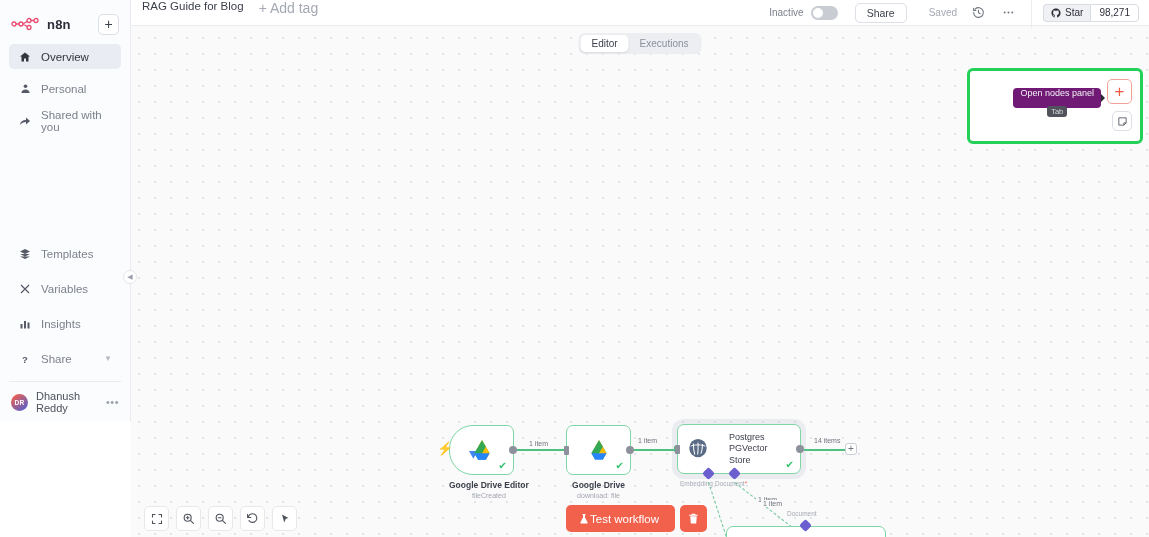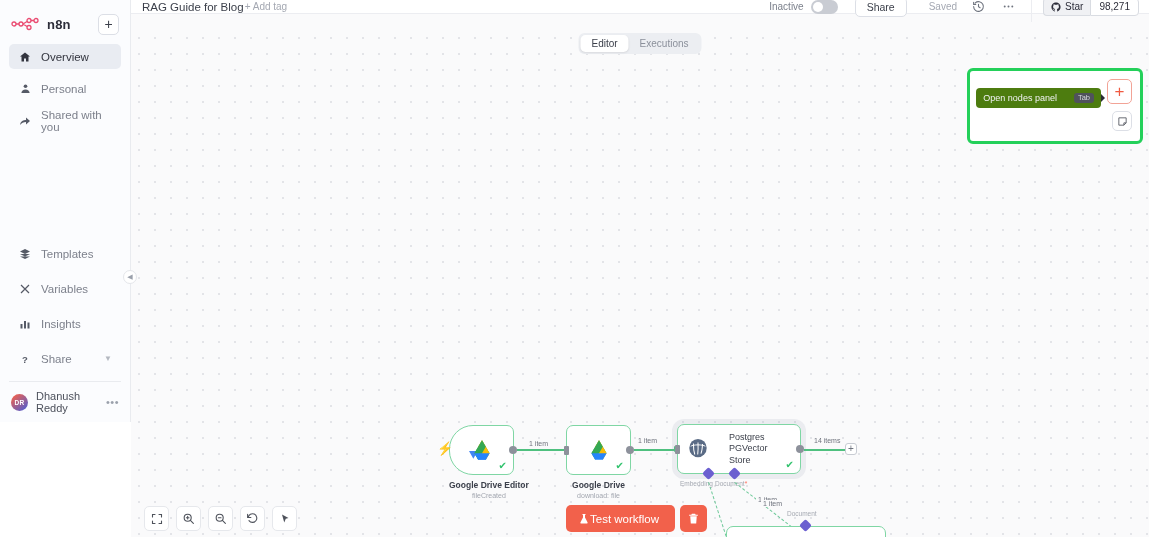--- a/index.html
+++ b/index.html
@@ -51,26 +51,26 @@
   .collapse-handle {
     position: absolute; right: -7px; top: 270px; width: 14px; height: 14px;
     border-radius: 50%; background: #fff; border: 1px solid #e4e6ea;
     display: flex; align-items: center; justify-content: center;
     font-size: 7px; color: #9aa0ab; cursor: pointer; z-index: 6;
   }
 
   
   .main { position: relative; flex: 1; height: 537px; background: #fafafb; }
   .topbar {
-    position: absolute; top: 0; left: 0; right: 0; height: 14px; background: #fff;
-    border-bottom: 1px solid #ecedf1; display: flex; align-items: center;
+    position: absolute; top: 0; left: 0; right: 0; height: 26px; background: #fff;
+    border-bottom: 1px solid #ecedf1; display: flex; 
     padding: 0 0 0 11px; z-index: 5;
   }
   .wf-title { font-size: 11.5px; color: #3c404b; }
-  .add-tag { font-size: 10px; color: #a4a8b2; margin-left: 1px; cursor: pointer; }
+  .add-tag { font-size: 14px; color: #a4a8b2; margin-left: 15px; cursor: pointer; }
   .tb-right { margin-left: auto; display: flex; align-items: center; height: 100%; }
   .inactive-lbl { font-size: 10px; color: #7c818c; margin-right: 7px; }
   .toggle {
     width: 27px; height: 14px; border-radius: 8px; background: #c9ccd3;
     position: relative; cursor: pointer;
   }
   .toggle::after {
     content: ""; position: absolute; left: 2px; top: 2px; width: 10px; height: 10px;
     border-radius: 50%; background: #fff;
   }
@@ -127,22 +127,22 @@
     display: flex; align-items: center; justify-content: center; cursor: pointer;
   }
   .sticky-btn {
     position: absolute; right: 8px; top: 40px; width: 20px; height: 20px;
     border: 1px solid #dcdfe6; border-radius: 5px; background: #fff;
     display: flex; align-items: center; justify-content: center;
     color: #53575f; cursor: pointer;
   }
   .tooltip {
     position: absolute; right: 39px; top: 17px; height: 20px;
-    background: #4d7c0f; border-radius: 4px; display: flex; align-items: center;
-    gap: 17px; padding: 0 7px; white-space: nowrap;
+    background: #701a75; border-radius: 4px; display: flex; align-items: center;
+    gap: 8px; padding: 0 7px; white-space: nowrap; flex-direction: column;
   }
   .tooltip-text { font-size: 9px; color: #f2f3f5; }
   .kbd {
     font-size: 7.5px; color: #d8dade; background: #50525c;
     border-radius: 3px; padding: 1.5px 4px; line-height: 1;
   }
   .tooltip-arrow {
     position: absolute; right: -4px; top: 50%; transform: translateY(-50%);
     width: 0; height: 0; border-top: 4px solid transparent;
     border-bottom: 4px solid transparent; border-left: 4px solid #2b2b33;

